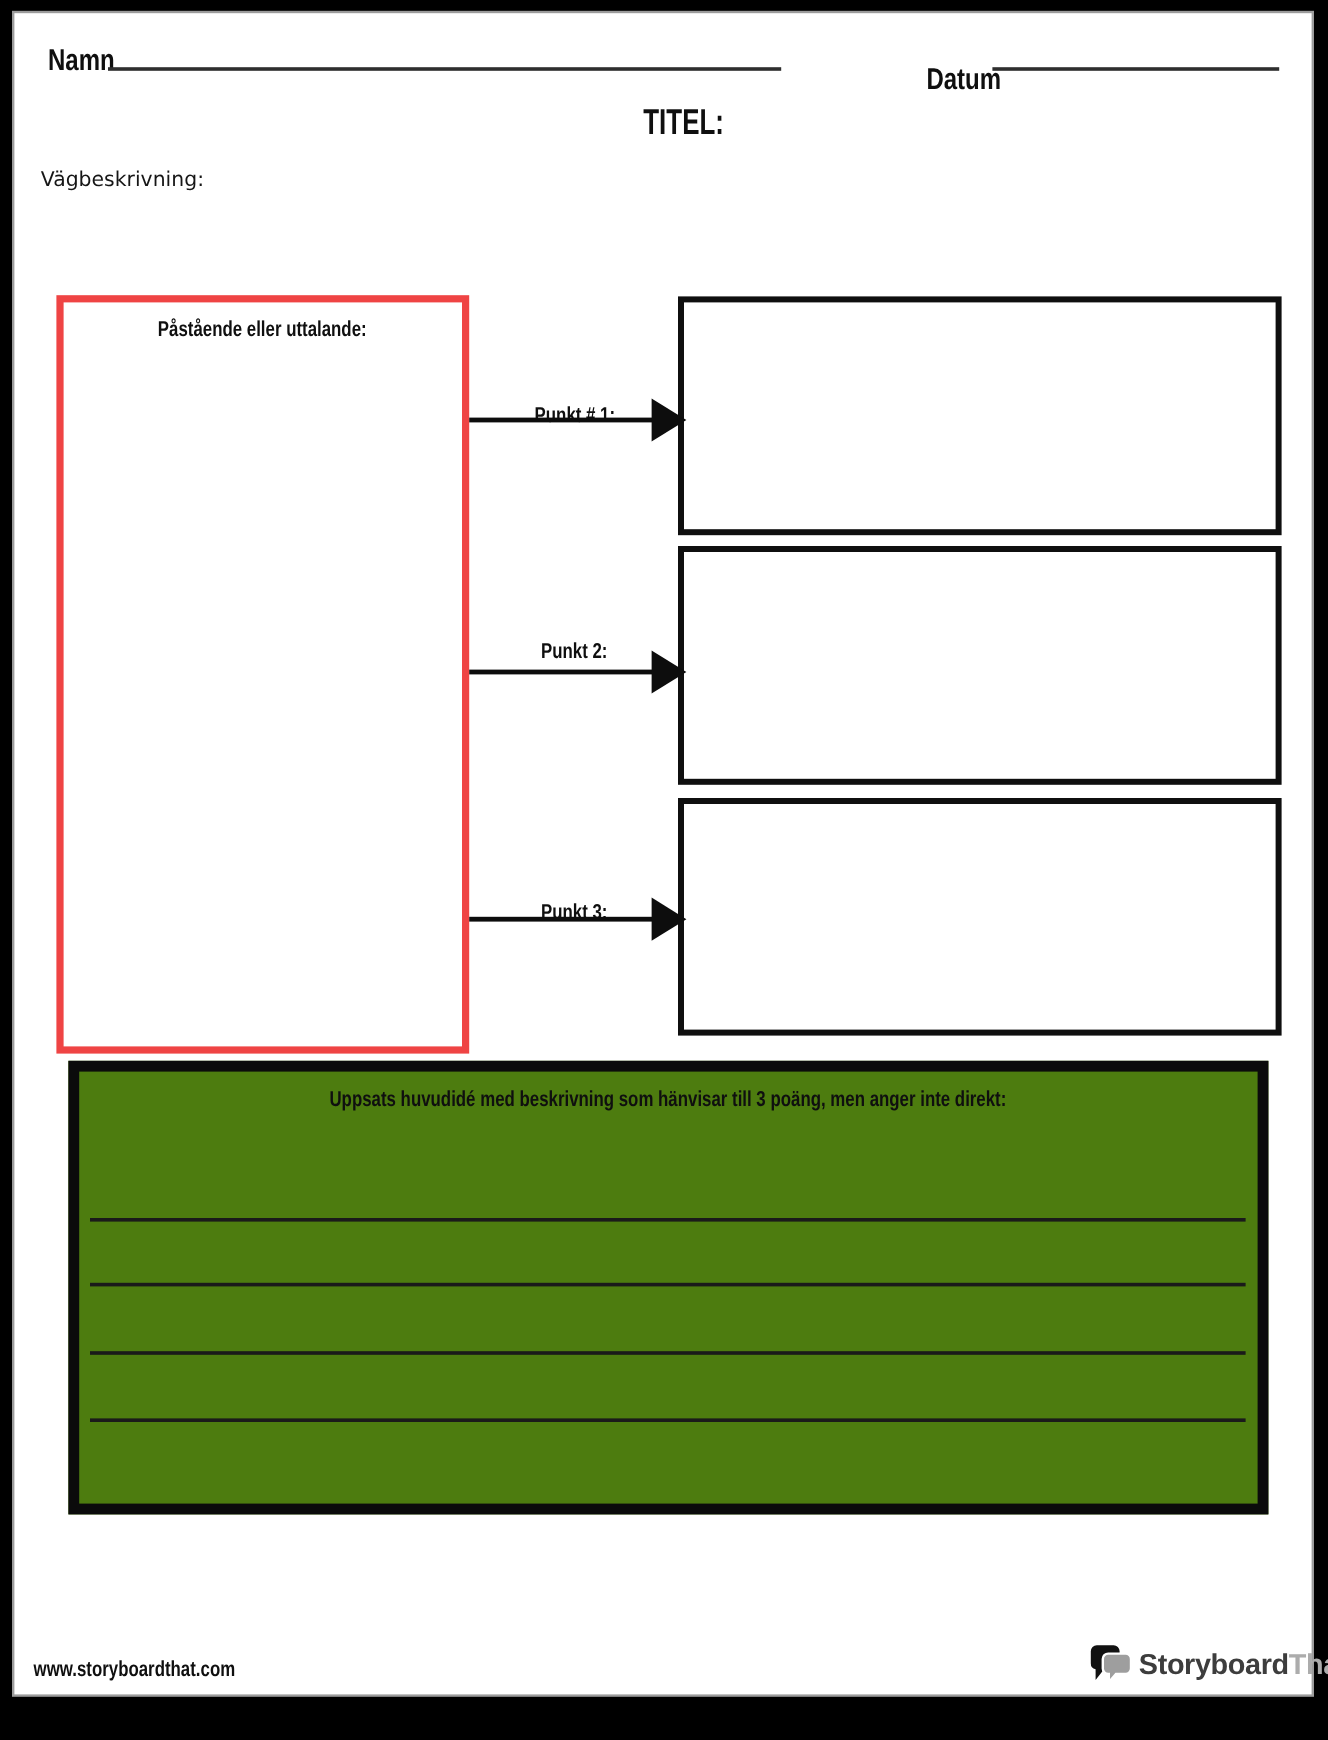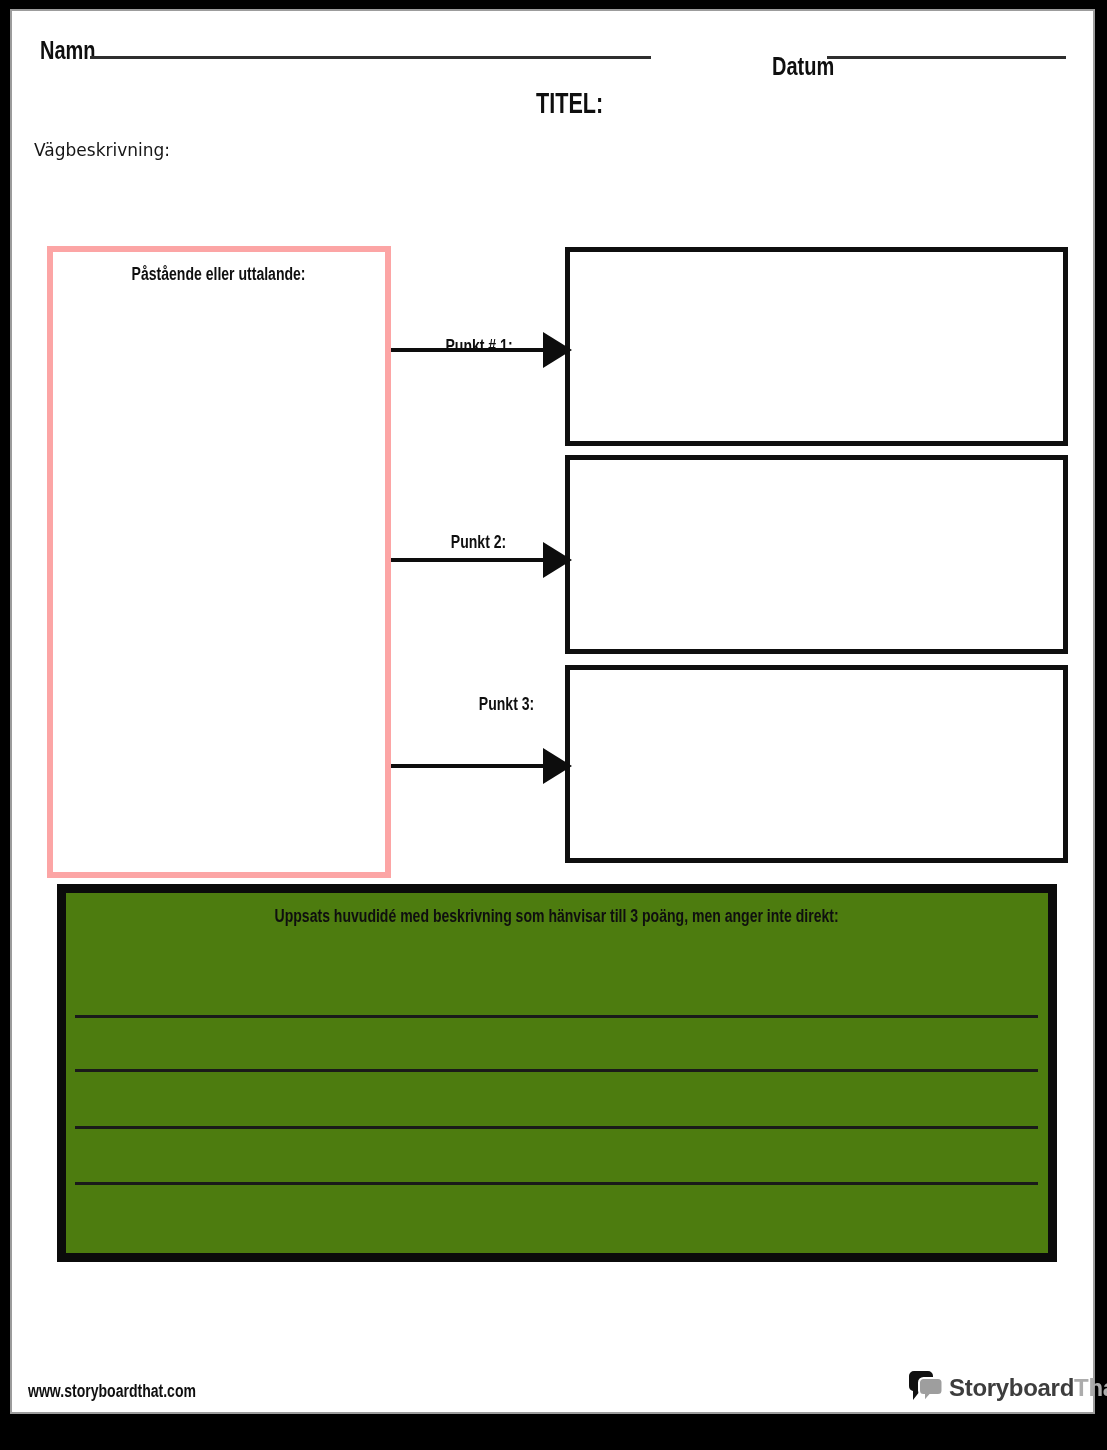--- a/index.html
+++ b/index.html
@@ -56,21 +56,21 @@
   #page-title-wrap .sx { transform: scaleX(0.72); }
   #directions {
     left: 34px; top: 140px;
     font-family: "DejaVu Sans", sans-serif;
     font-size: 17px;
     color: #161616;
   }
   #claim-box {
     left: 47px; top: 246px;
     width: 344px; height: 632px;
-    border: 6px solid #fca5a5;
+    border: 6px solid #ef4444;
     background: #fff;
     box-sizing: border-box;
   }
   #claim-box .box-title {
     padding-top: 12px;
     text-align: center;
     font-size: 18px;
   }
   .right-box {
     left: 565px; width: 503px;
@@ -171,21 +171,21 @@
   </div>
   <div class="abs arrow-line" style="top:348px;"></div>
   <div class="abs arrow-head" style="top:332px;"></div>
 
   <div class="abs cond arrow-label" style="top:532px;">
     <span class="sx">Punkt 2:</span>
   </div>
   <div class="abs arrow-line" style="top:558px;"></div>
   <div class="abs arrow-head" style="top:542px;"></div>
 
-  <div class="abs cond arrow-label" style="top:694px;padding-left:28px;">
+  <div class="abs cond arrow-label" style="top:750px;">
     <span class="sx">Punkt 3:</span>
   </div>
   <div class="abs arrow-line" style="top:764px;"></div>
   <div class="abs arrow-head" style="top:748px;"></div>
 
   <div class="abs" id="essay-box">
     <div class="cond box-title">
       <span class="sx">Uppsats huvudidé med beskrivning som hänvisar till 3 poäng, men anger inte direkt:</span>
     </div>
   </div>

